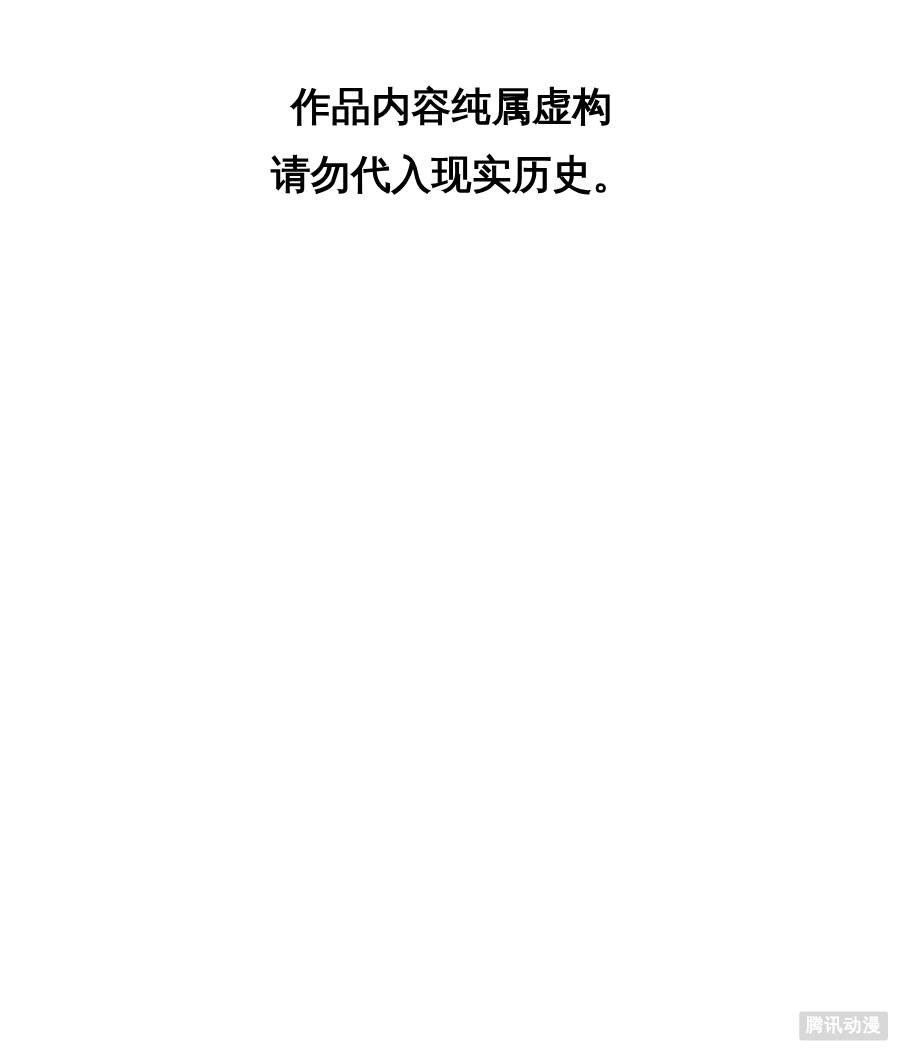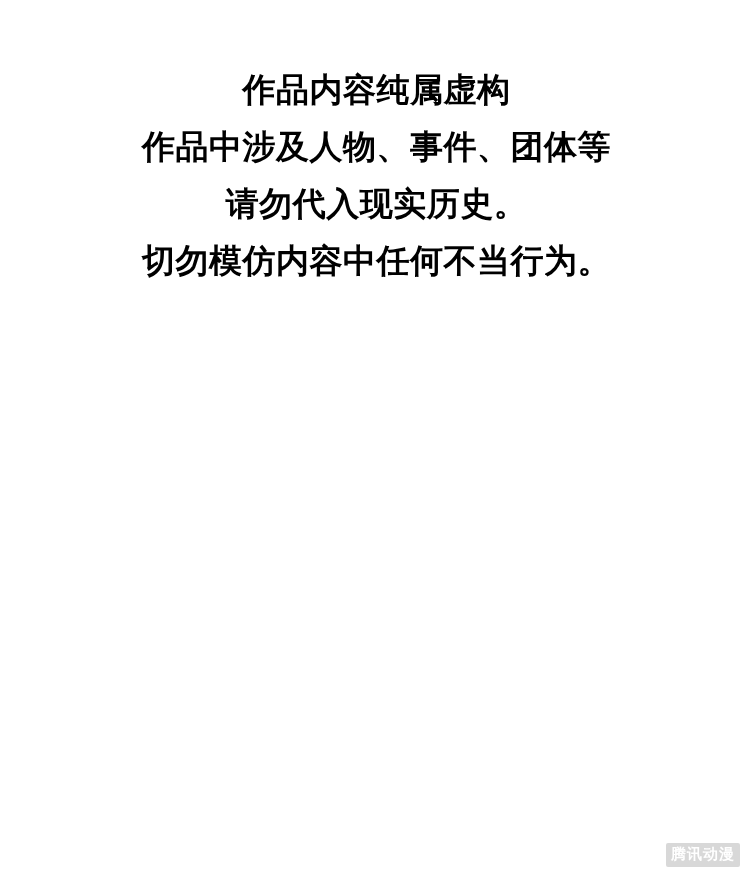--- a/index.html
+++ b/index.html
@@ -57,22 +57,20 @@
     border-radius: 2px;
   }
 </style>
 </head>
 <body>
 
 <div class="page">
 
   <div class="disclaimer">
     <span class="line">作品内容纯属虚构</span>
-    <span class="line">作品中涉及人物、事件、团体等</span>
     <span class="line">请勿代入现实历史。</span>
-    <span class="line">切勿模仿内容中任何不当行为。</span>
   </div>
 
   <div class="watermark">
     <span class="wm-text">腾讯动漫</span>
   </div>
 
 </div>
 
 </body></html>

